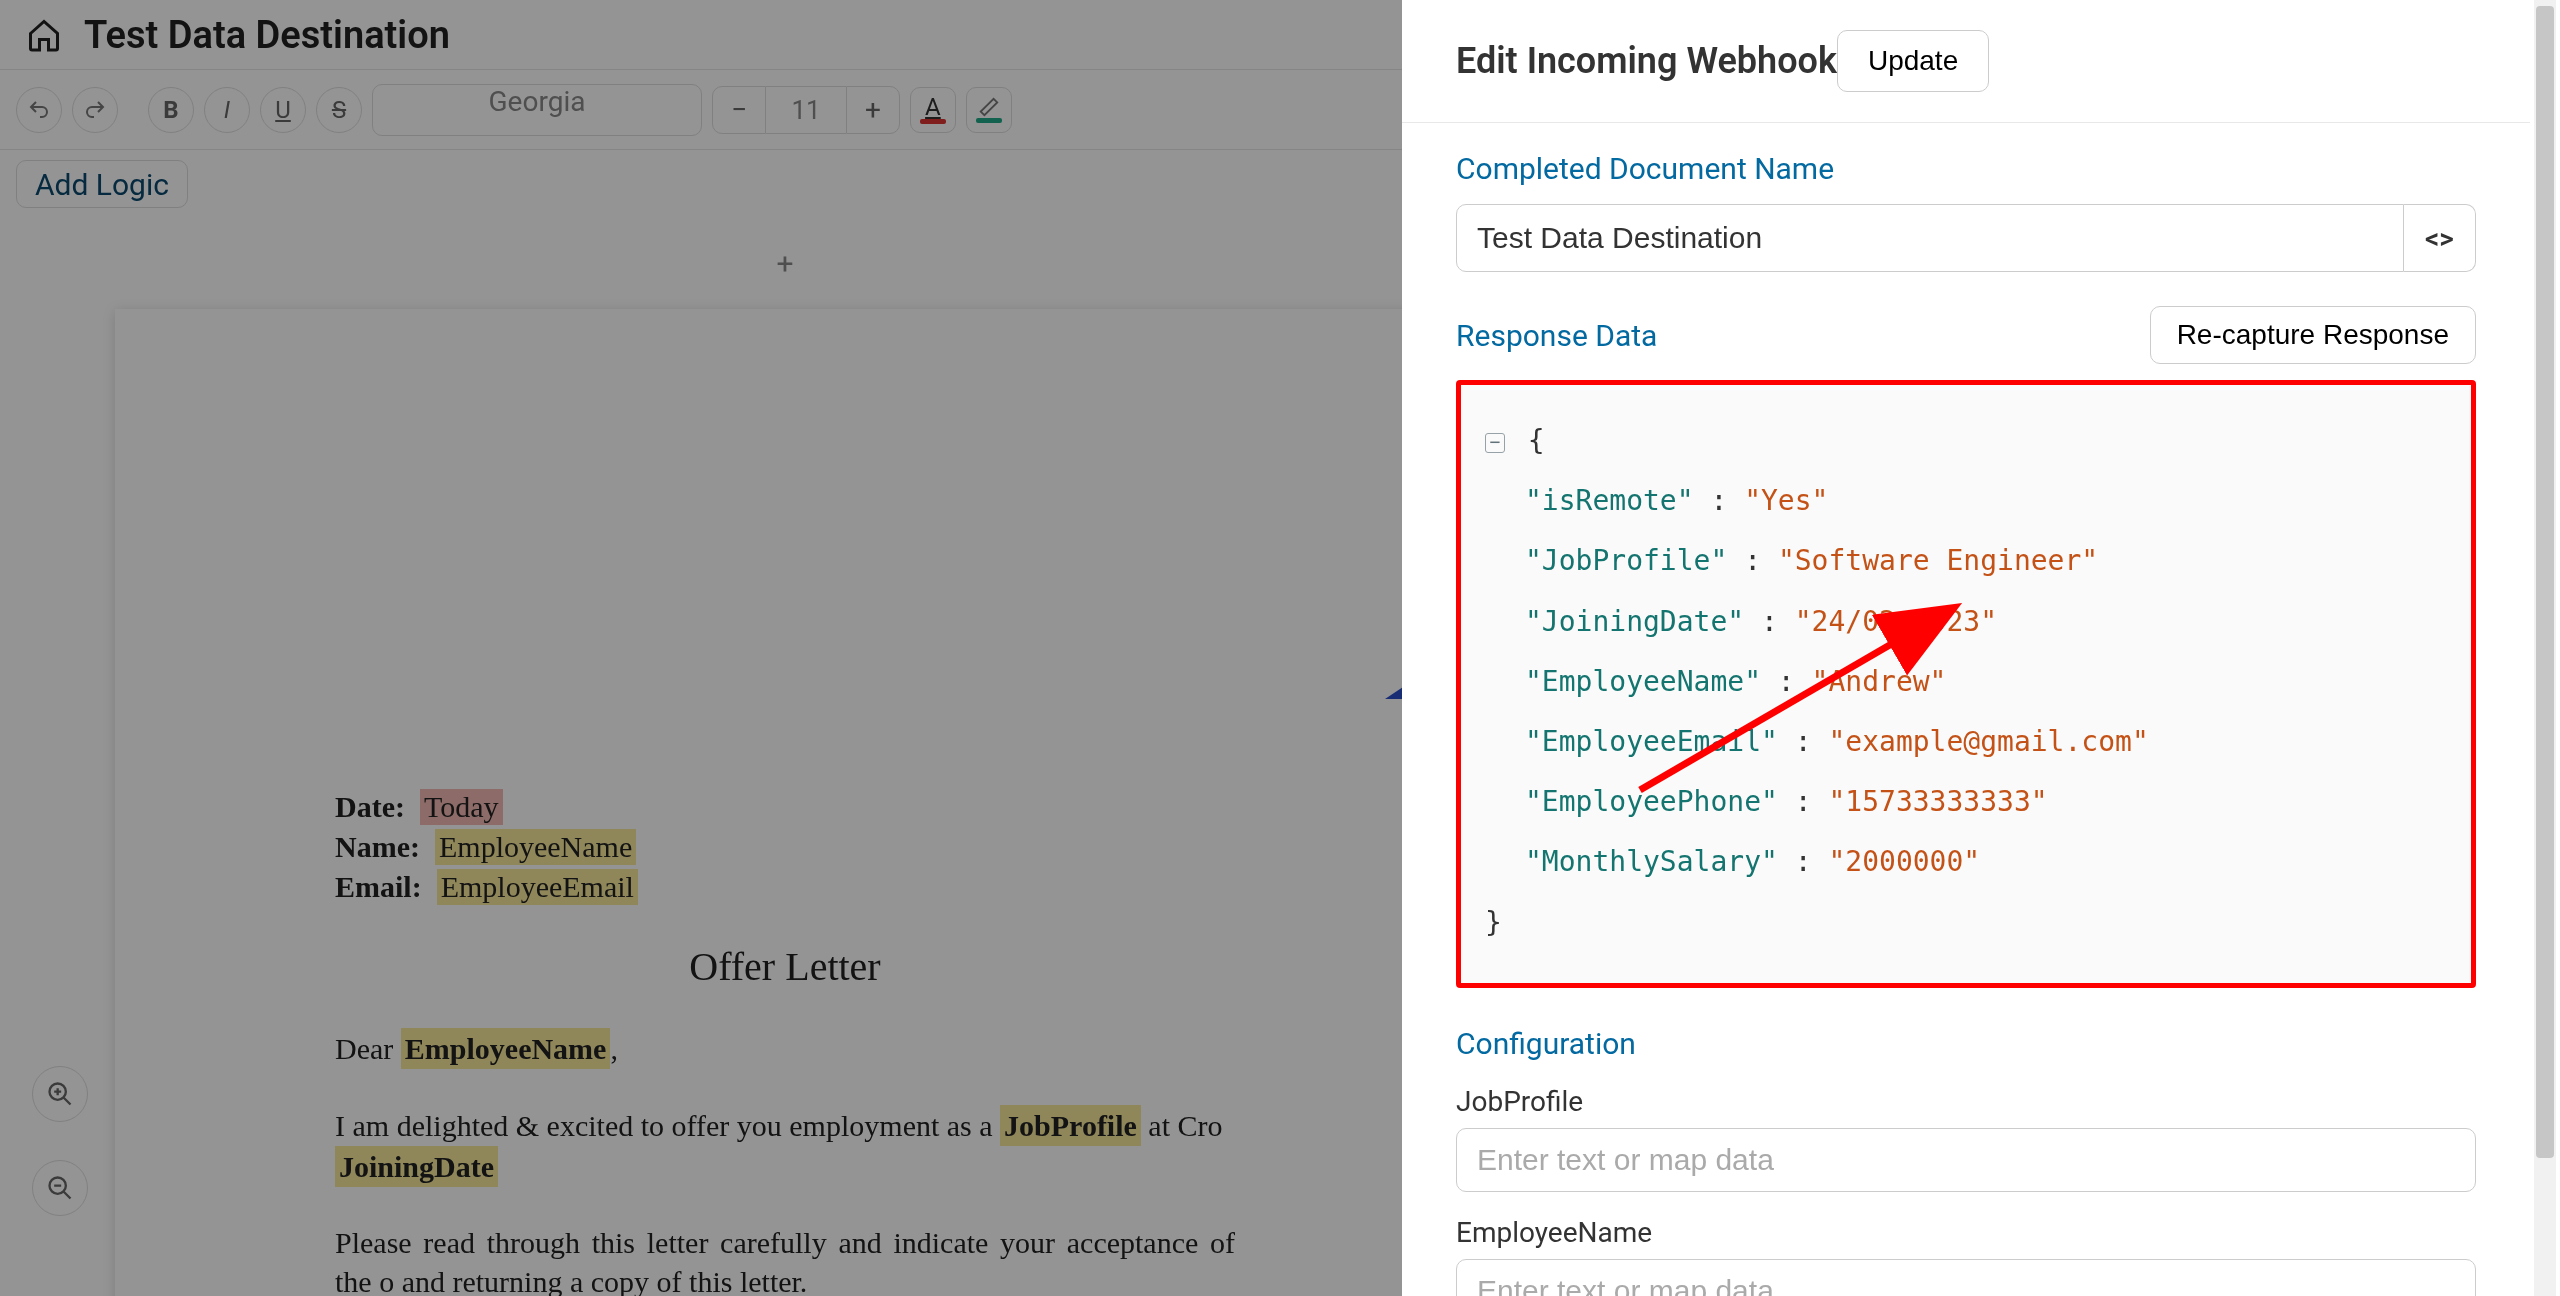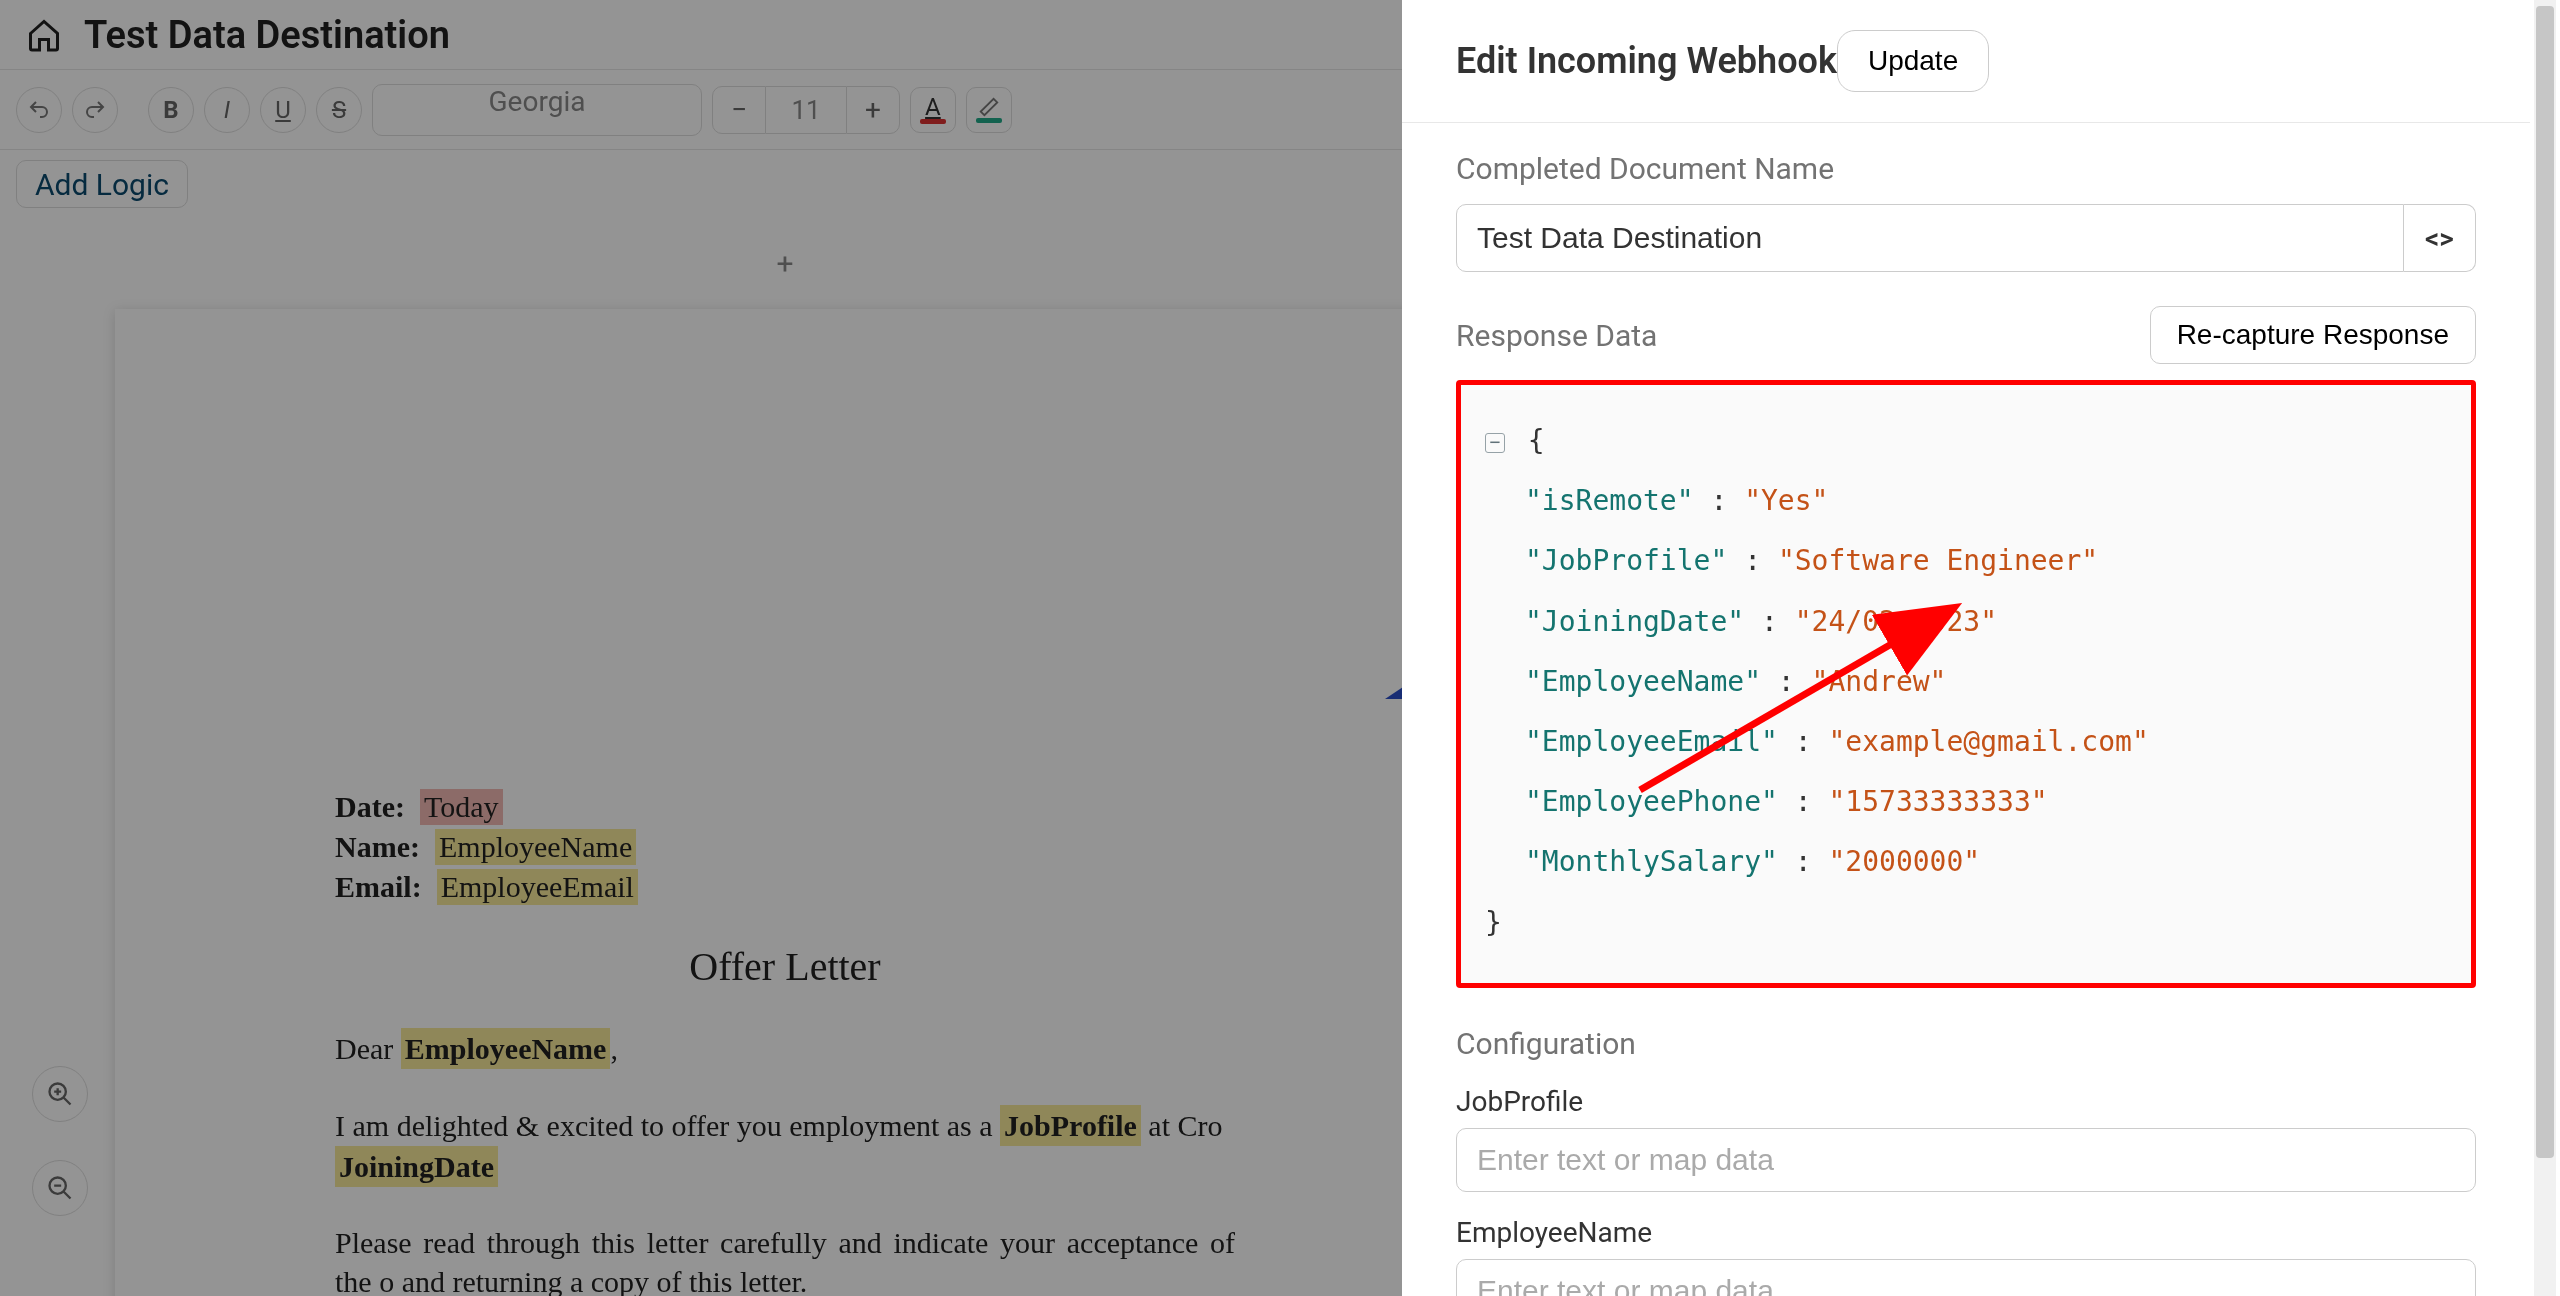--- a/index.html
+++ b/index.html
@@ -47,23 +47,23 @@
 .mid-tab { padding: 24px 36px; display: flex; align-items: center; gap: 18px; font-size: 30px; justify-content: flex-end; color: #444; }
 .mid-card { margin: 60px 30px 0; background: #f4f5f6; border-radius: 14px; padding: 24px 24px; }
 .mid-card-name { font-size: 30px; margin-bottom: 12px; }
 .mid-badge { display: inline-block; border: 1px solid #e2a8a8; background: #fdecec; color: #b64a4a; font-size: 24px; padding: 5px 16px; border-radius: 8px; margin-bottom: 14px; }
 .mid-url { font-size: 28px; color: #444; white-space: nowrap; overflow: hidden; }
 
 
 .drawer { position: absolute; right: 30px; top: 0; width: 1128px; height: 1296px; background: #fff; z-index: 70; overflow-y: auto; }
 .drawer-hdr { display: flex; align-items: center; justify-content: flex-start; padding: 30px 54px 30px 54px; border-bottom: 1px solid #e8e8e8; }
 .drawer-title { font-size: 36px; font-weight: 600; }
-.update-btn { border: 1px solid #ccc; background: #fff; border-radius: 18px; padding: 14px 30px; font-size: 28px; }
+.update-btn { border: 1px solid #ccc; background: #fff; border-radius: 10px; padding: 14px 30px; font-size: 28px; }
 .drawer-body { padding: 28px 54px; }
-.sec-label { font-size: 30px; color: #737373; margin-bottom: 18px; }
+.sec-label { font-size: 30px; color: #0369a1; margin-bottom: 18px; }
 .sub-label { font-size: 28px; color: #333; margin: 24px 0 10px; }
 .input-row { display: flex; gap: 0; margin-bottom: 34px; }
 .text-input { border: 1px solid #ccc; border-radius: 10px 0 0 10px; padding: 16px 20px; font-size: 30px; flex: 1; color: #333; }
 .expand-btn { border: 1px solid #ccc; border-left: none; border-radius: 0 10px 10px 0; width: 72px; display: flex; align-items: center; justify-content: center; font-size: 28px; font-weight: 600; }
 .resp-hdr { display: flex; justify-content: space-between; align-items: center; margin-bottom: 16px; }
 .recap-btn { border: 1px solid #ccc; border-radius: 10px; padding: 12px 26px; font-size: 28px; background: #fff; }
 .json-box { border: 5px solid #ff0000; border-radius: 4px; background: #fafafa; padding: 26px 24px 30px; font-family: "Menlo","Consolas",monospace; font-size: 28px; line-height: 2.15; color: #333; margin-bottom: 38px; position: relative; }
 .json-collapse { display: inline-block; width: 20px; height: 20px; border: 1px solid #96a2a7; border-radius: 3px; text-align: center; line-height: 16px; font-size: 18px; color: #607178; position: relative; top: -2px; margin-right: 6px; }
 .j-key { color: #14746f; }
 .j-val { color: #c45217; }

